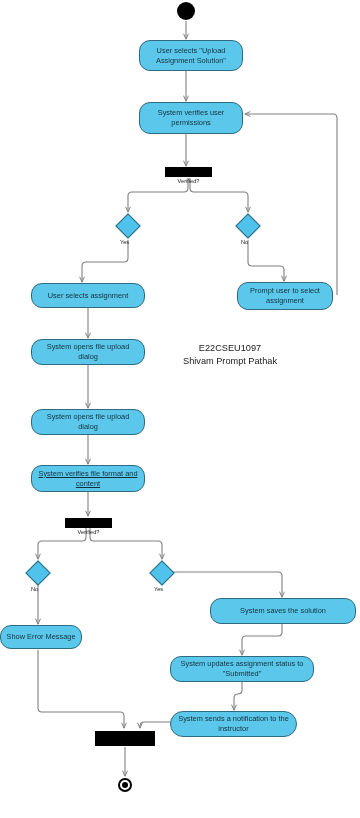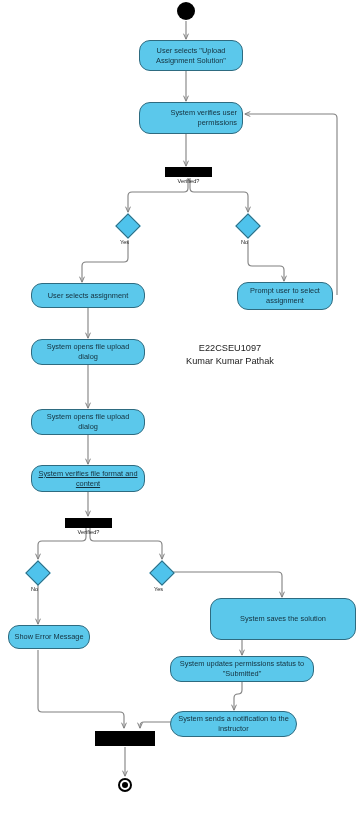--- a/index.html
+++ b/index.html
@@ -126,58 +126,58 @@
       <path d="M125,747 L125,776"></path>
 
       <path d="M337,295 L337,118 Q337,114 333,114 L245,114"></path>
     </g>
   </svg>
 
   <div class="node start-node" style="left:177px; top:2px; width:18px; height:18px;"></div>
 
   <div class="node activity" style="left:139px; top:40px; width:104px; height:31px;">User selects "Upload Assignment Solution"</div>
 
-  <div class="node activity" style="left:139px; top:102px; width:104px; height:32px;text-align:right;">System verifies user permissions</div>
+  <div class="node activity" style="left:139px; top:102px; width:104px; height:32px;">System verifies user permissions</div>
 
   <div class="node bar" style="left:165px; top:167px; width:47px; height:10px;"></div>
   <div class="bar-label" style="left:151px; top:178px; width:75px;">Verified?</div>
 
   <div class="node diamond" style="left:119px; top:217px; width:18px; height:18px;"></div>
   <div class="branch-label" style="left:120px; top:239px;">Yes</div>
 
   <div class="node diamond" style="left:239px; top:217px; width:18px; height:18px;"></div>
   <div class="branch-label" style="left:241px; top:239px;">No</div>
 
   <div class="node activity" style="left:31px; top:283px; width:114px; height:25px;">User selects assignment</div>
 
   <div class="node activity" style="left:237px; top:282px; width:96px; height:28px;">Prompt user to select assignment</div>
 
   <div class="watermark" style="left:140px; top:342px; width:180px;">E22CSEU1097
-Kumar Kumar Pathak</div>
+Shivam Prompt Pathak</div>
 
   <div class="node activity" style="left:31px; top:339px; width:114px; height:26px;">System opens file upload dialog</div>
 
   <div class="node activity" style="left:31px; top:409px; width:114px; height:26px;">System opens file upload dialog</div>
 
   <div class="node activity" style="left:31px; top:465px; width:114px; height:27px;text-decoration:underline;">System verifies file format and content</div>
 
   <div class="node bar" style="left:65px; top:518px; width:47px; height:10px;"></div>
   <div class="bar-label" style="left:51px; top:529px; width:75px;">Verified?</div>
 
   <div class="node diamond" style="left:29px; top:564px; width:18px; height:18px;"></div>
   <div class="branch-label" style="left:31px; top:586px;">No</div>
 
   <div class="node diamond" style="left:153px; top:564px; width:18px; height:18px;"></div>
   <div class="branch-label" style="left:154px; top:586px;">Yes</div>
 
-  <div class="node activity" style="left:8px; top:625px; width:82px; height:24px;">Show Error Message</div>
+  <div class="node activity" style="left:0; top:625px; width:82px; height:24px;">Show Error Message</div>
 
-  <div class="node activity" style="left:210px; top:598px; width:146px; height:42px;">System saves the solution</div>
+  <div class="node activity" style="left:210px; top:598px; width:146px; height:26px;">System saves the solution</div>
 
-  <div class="node activity" style="left:170px; top:656px; width:144px; height:26px;">System updates permissions status to "Submitted"</div>
+  <div class="node activity" style="left:170px; top:656px; width:144px; height:26px;">System updates assignment status to "Submitted"</div>
 
   <div class="node activity" style="left:170px; top:711px; width:127px; height:26px;border-radius:13px;">System sends a notification to the instructor</div>
 
   <div class="node bar" style="left:95px; top:731px; width:60px; height:15px;"></div>
 
   <div class="node end-node" style="left:118px; top:778px; width:14px; height:14px;">
       <i></i>
     </div>
 
 </div>

